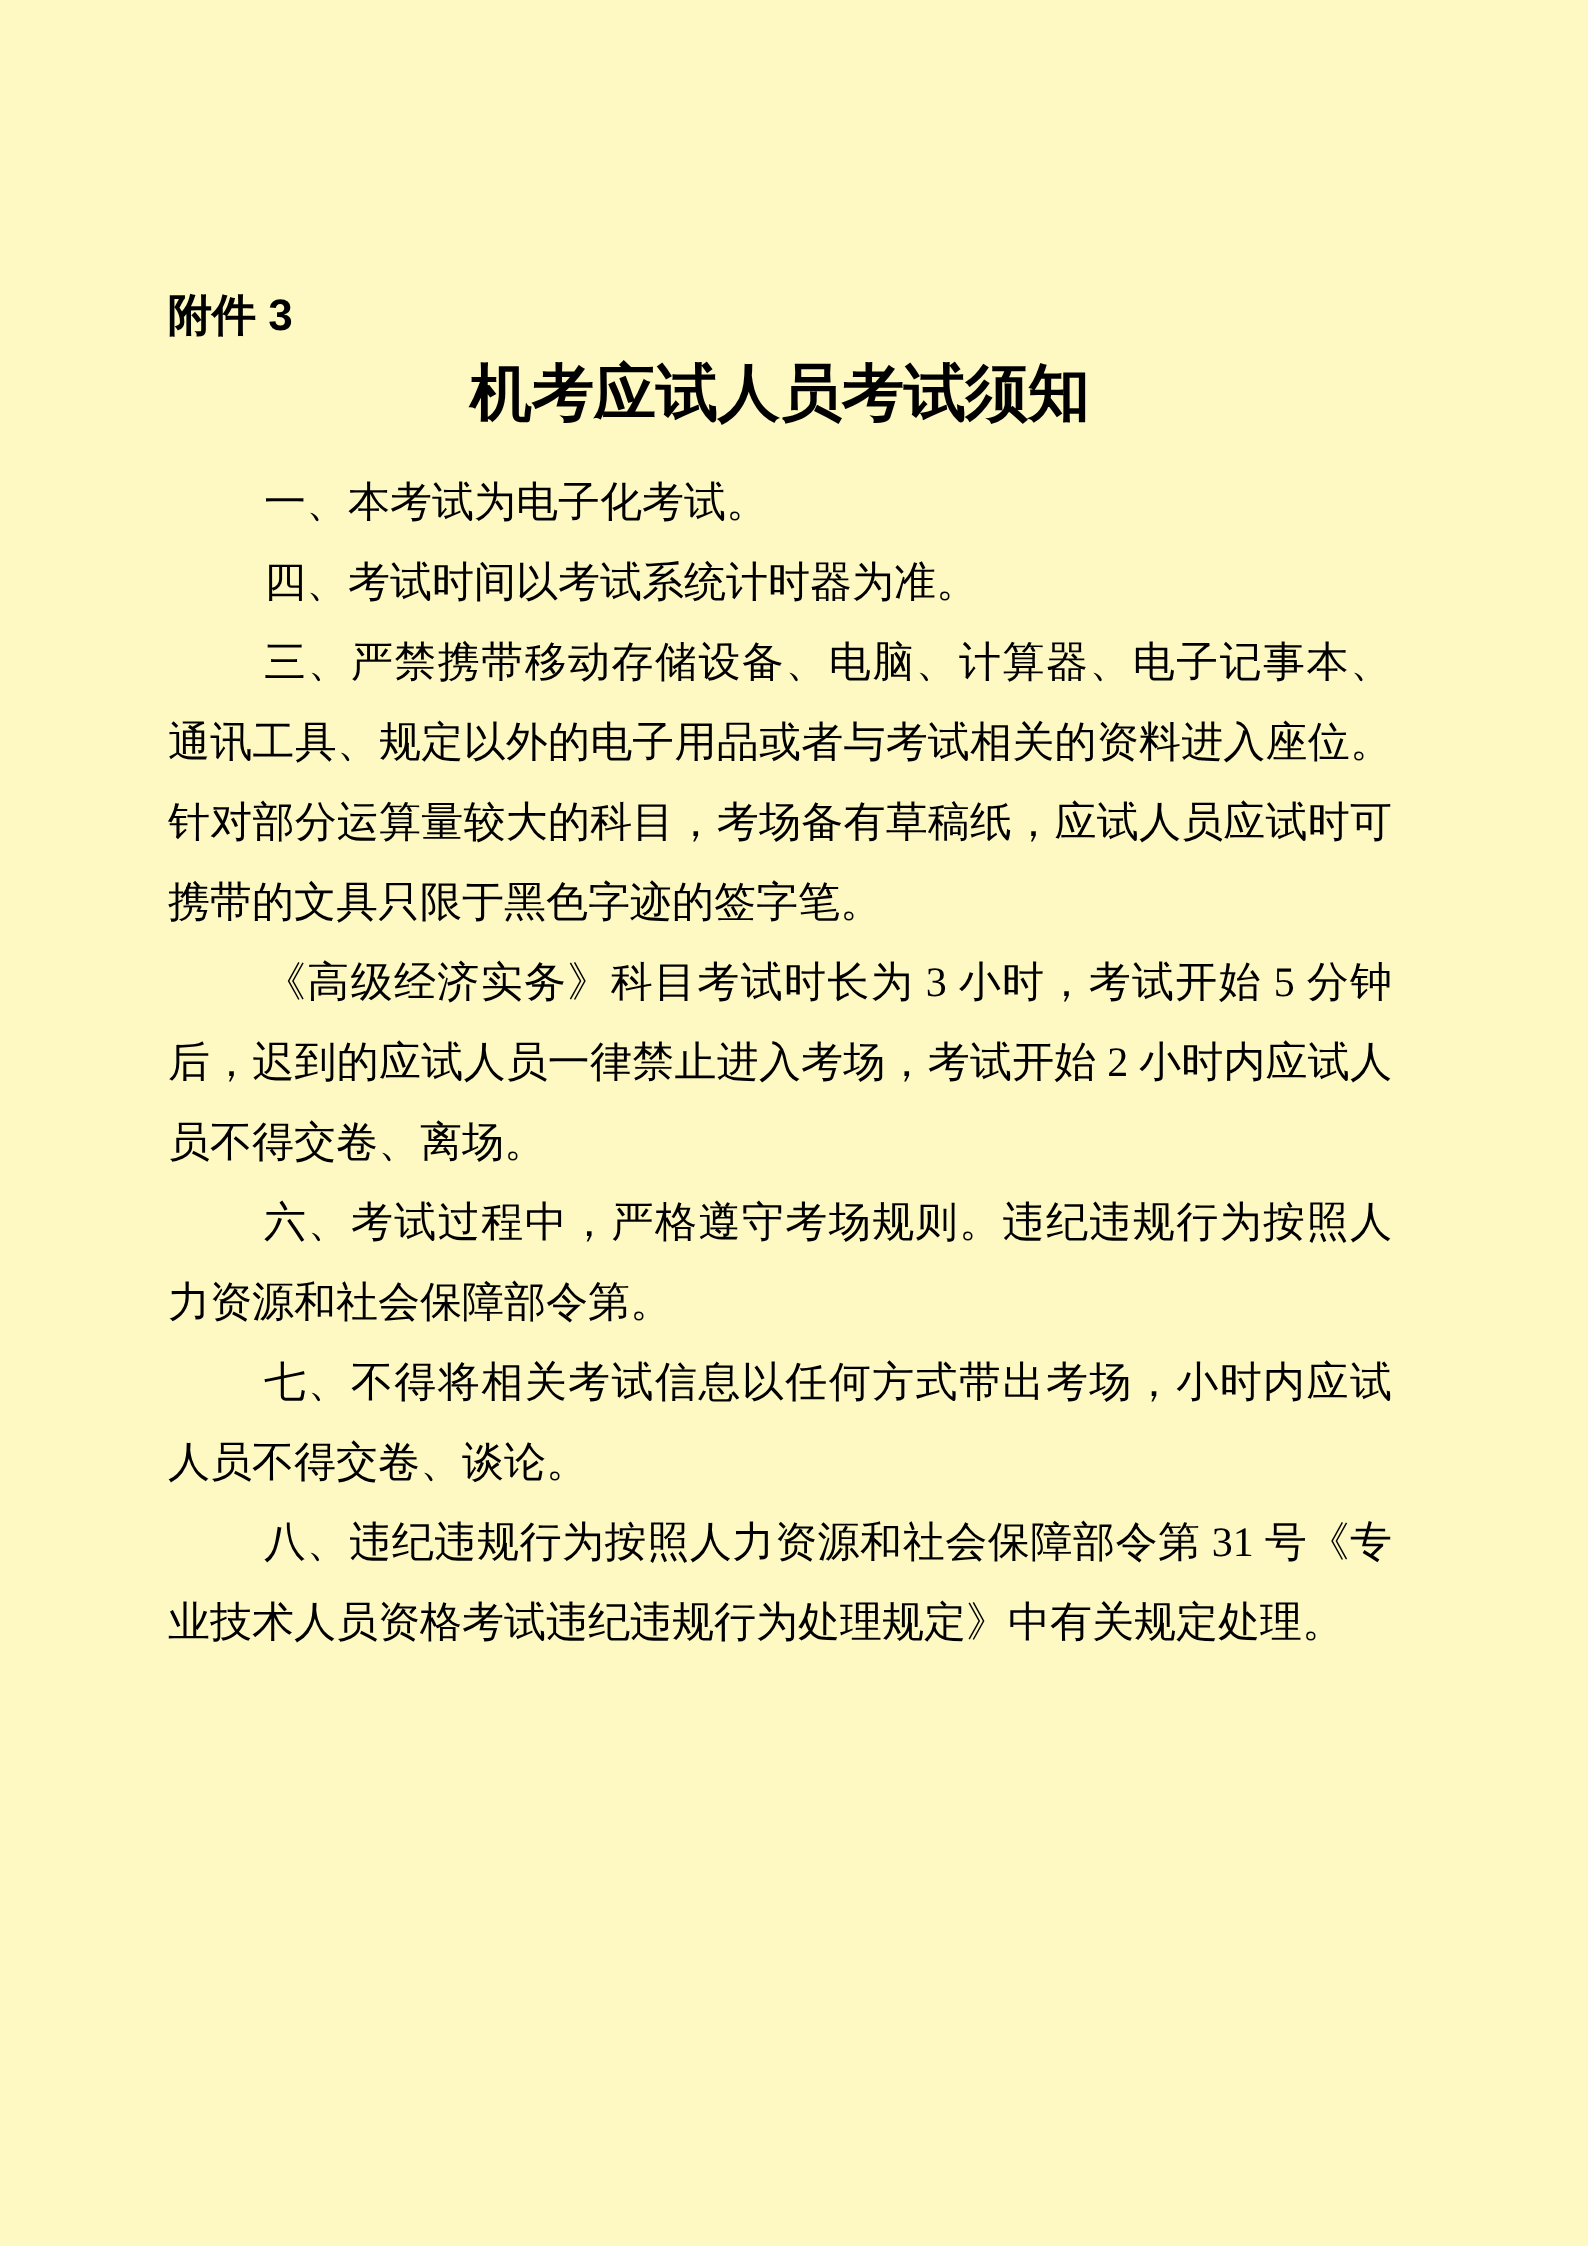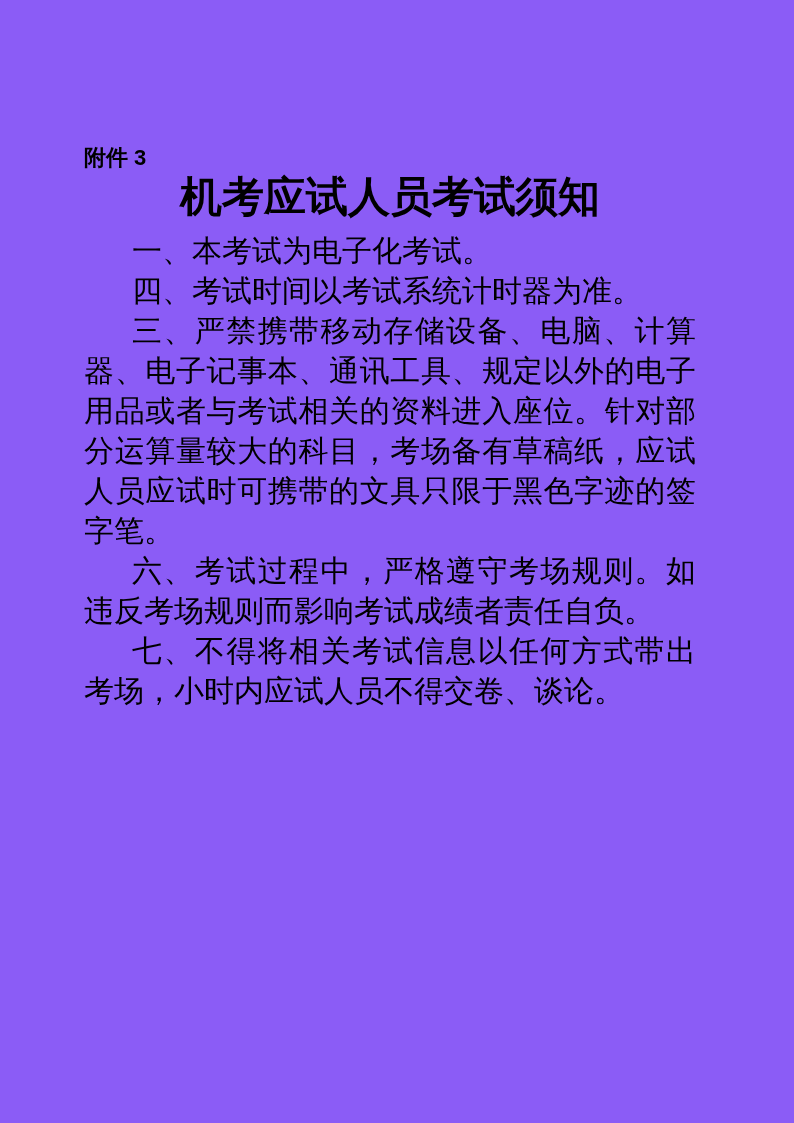--- a/index.html
+++ b/index.html
@@ -4,64 +4,66 @@
   <style>
     html, body {
       margin: 0;
       padding: 0;
       background: #ffffff;
     }
     .page {
       position: relative;
       width: 794px;
       height: 1123px;
-      background: #8b5cf6;
+      background: #fef9c3;
       color: #000000;
       overflow: hidden;
     }
     .content {
       position: absolute;
       left: 84px;
       top: 143px;
       width: 612px;
     }
     .attachment-label {
       font-family: "Liberation Sans", sans-serif;
       font-weight: bold;
       font-size: 22px;
       line-height: 30px;
       color: #000000;
     }
     .doc-title {
       font-family: "Liberation Sans", sans-serif;
       font-weight: bold;
-      font-size: 42px;
+      font-size: 31px;
       line-height: 44px;
       text-align: center;
       color: #000000;
       margin: 2px 0 12px 0;
     }
     .body-text p {
       font-family: "Liberation Serif", serif;
-      font-size: 30px;
+      font-size: 21px;
       line-height: 40px;
       text-align: justify;
       text-indent: 48px;
       margin: 0;
       color: #000000;
     }
   </style>
 </head>
 <body>
 
 <div class="page">
   <div class="content">
     <div class="attachment-label">附件 3</div>
     <h1 class="doc-title">机考应试人员考试须知</h1>
     <div class="body-text">
       <p>一、本考试为电子化考试。</p>
       <p>四、考试时间以考试系统计时器为准。</p>
       <p>三、严禁携带移动存储设备、电脑、计算器、电子记事本、通讯工具、规定以外的电子用品或者与考试相关的资料进入座位。针对部分运算量较大的科目，考场备有草稿纸，应试人员应试时可携带的文具只限于黑色字迹的签字笔。</p>
-      <p>六、考试过程中，严格遵守考场规则。如违反考场规则而影响考试成绩者责任自负。</p>
+      <p>《高级经济实务》科目考试时长为 3 小时，考试开始 5 分钟后，迟到的应试人员一律禁止进入考场，考试开始 2 小时内应试人员不得交卷、离场。</p>
+      <p>六、考试过程中，严格遵守考场规则。违纪违规行为按照人力资源和社会保障部令第。</p>
       <p>七、不得将相关考试信息以任何方式带出考场，小时内应试人员不得交卷、谈论。</p>
+      <p>八、违纪违规行为按照人力资源和社会保障部令第 31 号《专业技术人员资格考试违纪违规行为处理规定》中有关规定处理。</p>
     </div>
   </div>
 </div>
 
 </body></html>

